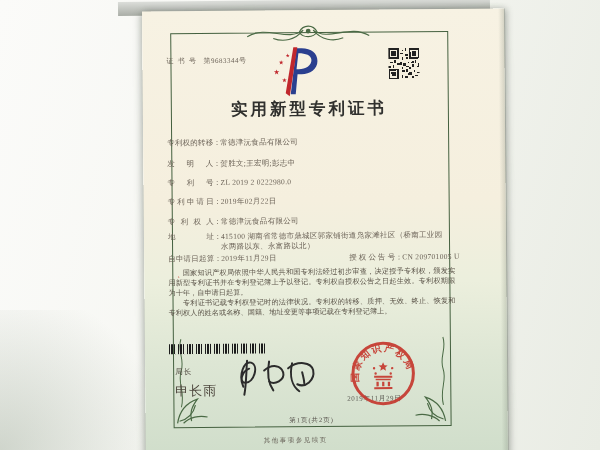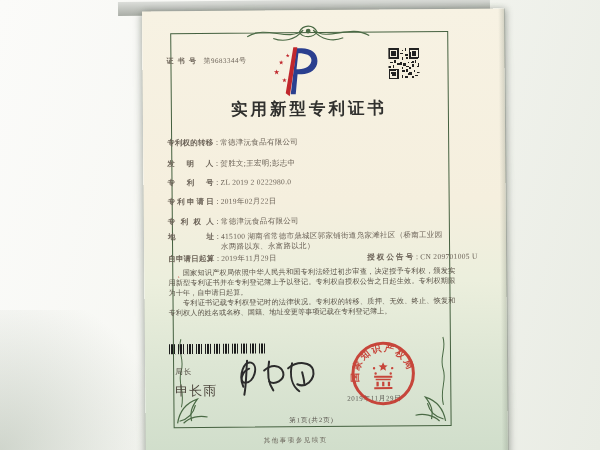--- a/index.html
+++ b/index.html
@@ -26,21 +26,21 @@
   .paper::after{ 
     content:"";position:absolute;top:0;right:-1px;width:7px;height:100%;
     background:linear-gradient(90deg,rgba(0,0,0,0),rgba(90,100,85,.25));
   }
   .frame{
     position:absolute;left:28px;top:22px;width:276px;height:393px;
     border:1.6px solid #44603f;
   }
   .orn{position:absolute;pointer-events:none;}
   .row{position:absolute;left:24px;width:288px;font-size:7.5px;color:#6b6257;line-height:9px;white-space:nowrap;}
-  .flabel{display:inline-block;width:46px;text-align:justify;text-align-last:justify;vertical-align:top;font-weight:bold;}
+  .flabel{display:inline-block;width:46px;text-align:justify;text-align-last:justify;vertical-align:top;}
   .fcolon{display:inline-block;width:7px;vertical-align:top;}
   .fvalue{display:inline-block;vertical-align:top;letter-spacing:.3px;}
   .wrapval{white-space:normal;width:228px;line-height:9.5px;}
   .certno{position:absolute;left:24px;top:45px;font-size:7px;color:#6b6257;letter-spacing:.5px;}
   .certno .flabel{width:30px;}
   .title{
     position:absolute;left:28px;top:88px;width:276px;text-align:center;
     font-size:16.5px;font-weight:bold;color:#30302e;letter-spacing:3px;
   }
   .paras{position:absolute;left:24px;top:257px;width:287px;font-size:7.2px;
@@ -176,21 +176,21 @@
   <div class="row" style="top:186px">
     <span class="flabel">专利申请日</span><span class="fcolon">：</span><span class="fvalue">2019年02月22日</span>
   </div>
   <div class="row" style="top:206px">
     <span class="flabel">专利权人</span><span class="fcolon">：</span><span class="fvalue">常德津沅食品有限公司</span>
   </div>
   <div class="row" style="top:221px">
     <span class="flabel">地址</span><span class="fcolon">：</span><span class="fvalue wrapval">415100 湖南省常德市鼎城区郭家铺街道凫家滩社区（桥南工业园水两路以东、永富路以北）</span>
   </div>
   <div class="row" style="top:243px">
-    <span class="flabel">自申请日起算</span><span class="fcolon">：</span><span class="fvalue" style="width:118px">2019年11月29日</span><span class="flabel" style="margin-left:28px">授权公告号</span><span class="fcolon">：</span><span class="fvalue">CN 209701005 U</span>
+    <span class="flabel">自申请日起算</span><span class="fcolon">：</span><span class="fvalue" style="width:118px">2019年11月29日</span><span class="flabel" style="margin-left:10px">授权公告号</span><span class="fcolon">：</span><span class="fvalue">CN 209701005 U</span>
   </div>
 
   <span class="red-mark">、</span>
   <div class="paras">
     <p>国家知识产权局依照中华人民共和国专利法经过初步审查，决定授予专利权，颁发实用新型专利证书并在专利登记簿上予以登记。专利权自授权公告之日起生效。专利权期限为十年，自申请日起算。</p>
     <p>专利证书记载专利权登记时的法律状况。专利权的转移、质押、无效、终止、恢复和专利权人的姓名或名称、国籍、地址变更等事项记载在专利登记簿上。</p>
   </div>
 
   <div class="barcode"></div>
 

